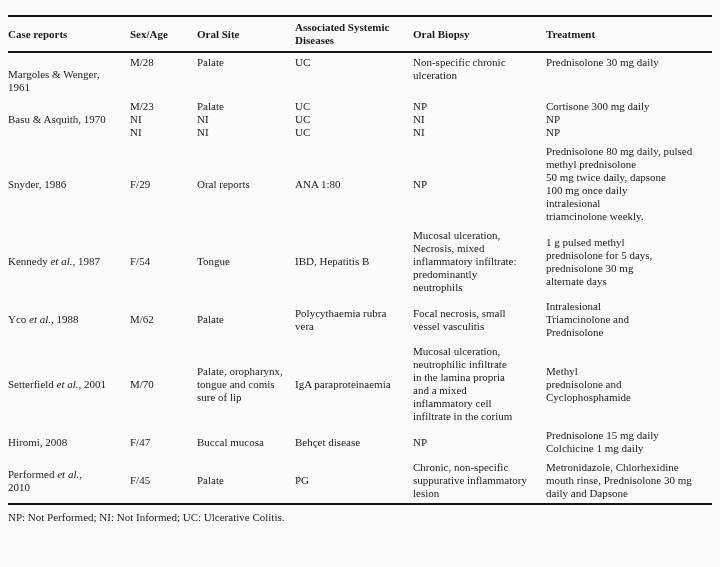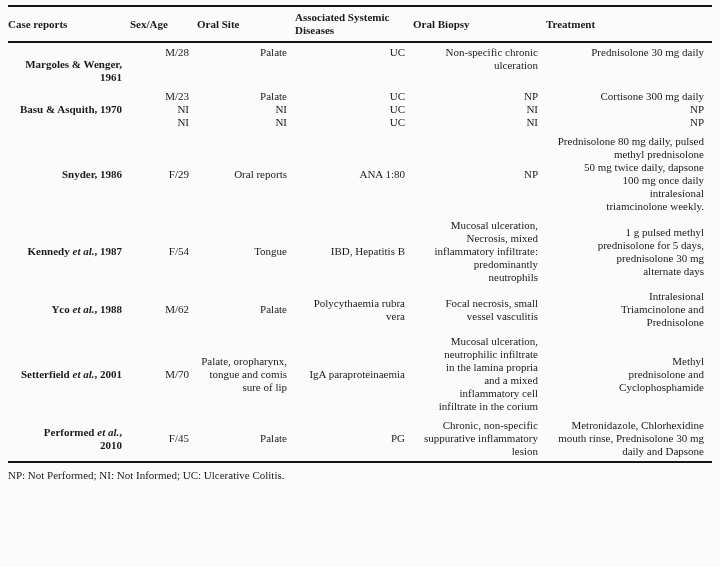--- a/index.html
+++ b/index.html
@@ -6,21 +6,21 @@
     margin: 0;
     padding: 0;
     background: #fbfbfb;
     font-family: "Liberation Serif", serif;
     color: #1b1b1b;
   }
   .page {
     width: 720px;
     height: 567px;
     box-sizing: border-box;
-    padding: 5px 8px 0 8px;
+    padding: 15px 8px 0 8px;
     overflow: hidden;
     background: #fbfbfb;
   }
   table.cases {
     border-collapse: collapse;
     table-layout: fixed;
     width: 704px;
   }
   table.cases thead th {
     text-align: left;
@@ -33,27 +33,26 @@
     padding: 4px 6px 4px 0;
     white-space: normal;
   }
   table.cases td {
     font-size: 11px;
     line-height: 13px;
     vertical-align: middle;
     padding: 3px 8px 3px 0;
     white-space: pre-line;
     word-wrap: break-word;
-    text-align: right;
   }
   table.cases tbody tr:last-child td {
     border-bottom: 2px solid #151515;
   }
   td.case {
-    font-weight: bold;
+    font-weight: normal;
   }
   td.case .bi {
     font-style: italic;
   }
   
   tr.r-first td { vertical-align: top; }
   tr.r-first td.case {
     vertical-align: top;
     padding-top: 15px;
   }
@@ -168,20 +167,29 @@
 neutrophilic infiltrate
 in the lamina propria
 and a mixed
 inflammatory cell
 infiltrate in the corium</td>
         <td>Methyl
 prednisolone and
 Cyclophosphamide</td>
       </tr>
       <tr>
+        <td class="case"><span>Hiromi, 2008</span><span class="bi"></span><span></span></td>
+        <td>F/47</td>
+        <td>Buccal mucosa</td>
+        <td>Behçet disease</td>
+        <td>NP</td>
+        <td>Prednisolone 15 mg daily
+Colchicine 1 mg daily</td>
+      </tr>
+      <tr>
         <td class="case"><span>Performed </span><span class="bi">et al.</span><span>,
 2010</span></td>
         <td>F/45</td>
         <td>Palate</td>
         <td>PG</td>
         <td>Chronic, non-specific
 suppurative inflammatory
 lesion</td>
         <td>Metronidazole, Chlorhexidine
 mouth rinse, Prednisolone 30 mg

